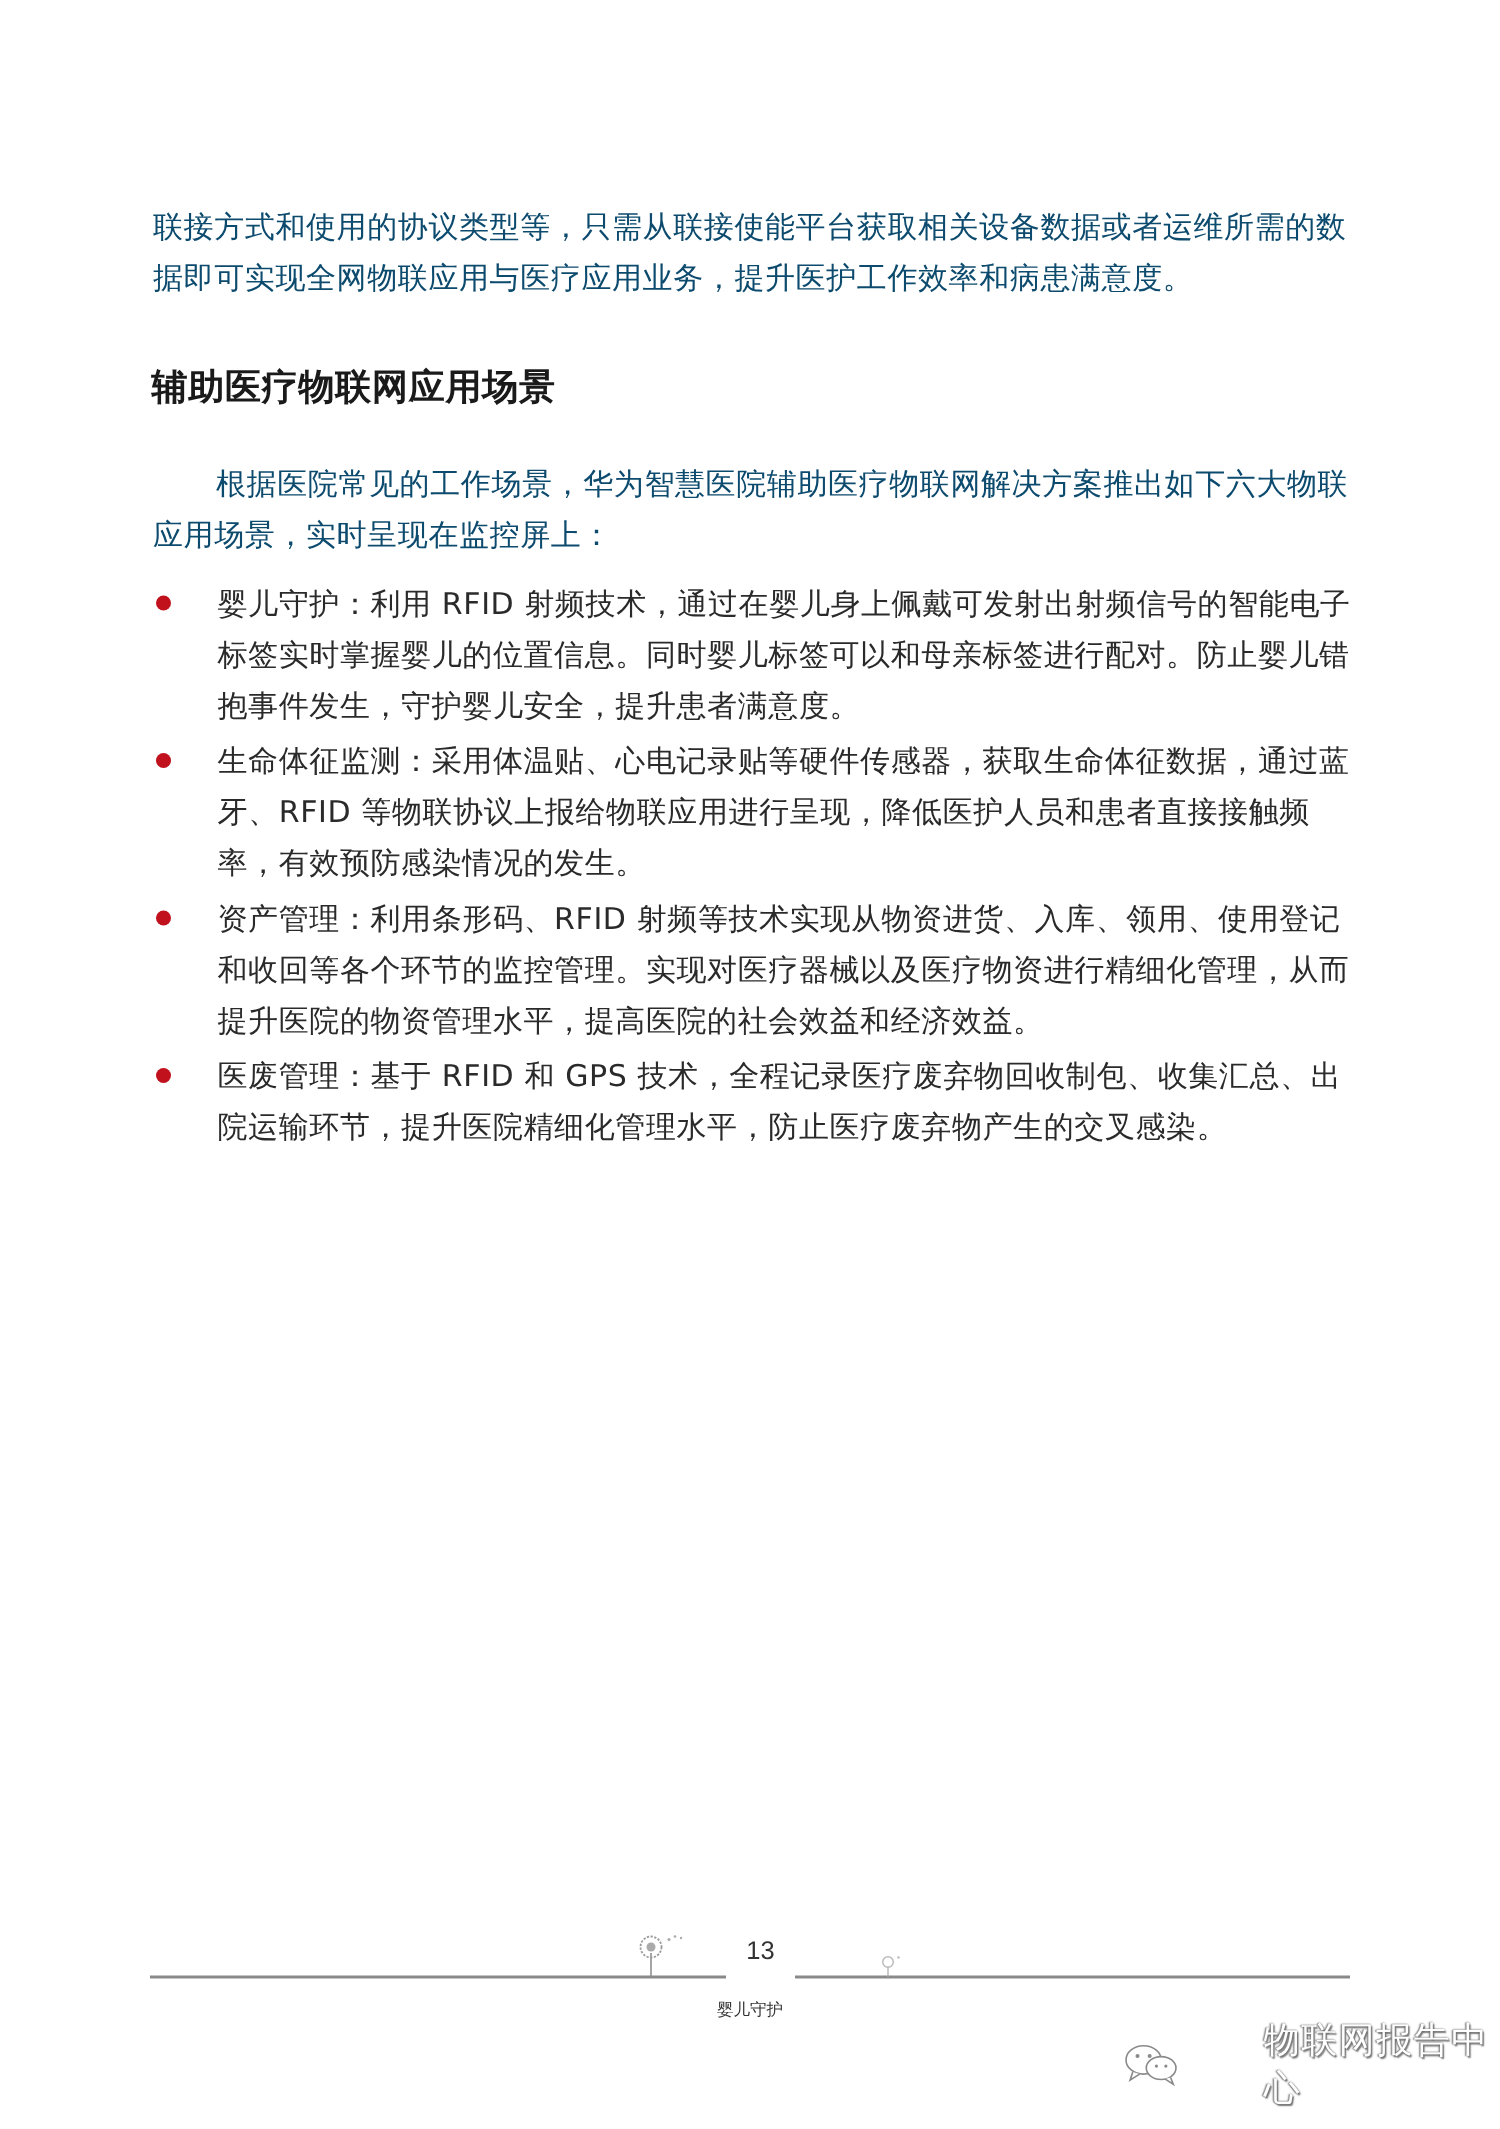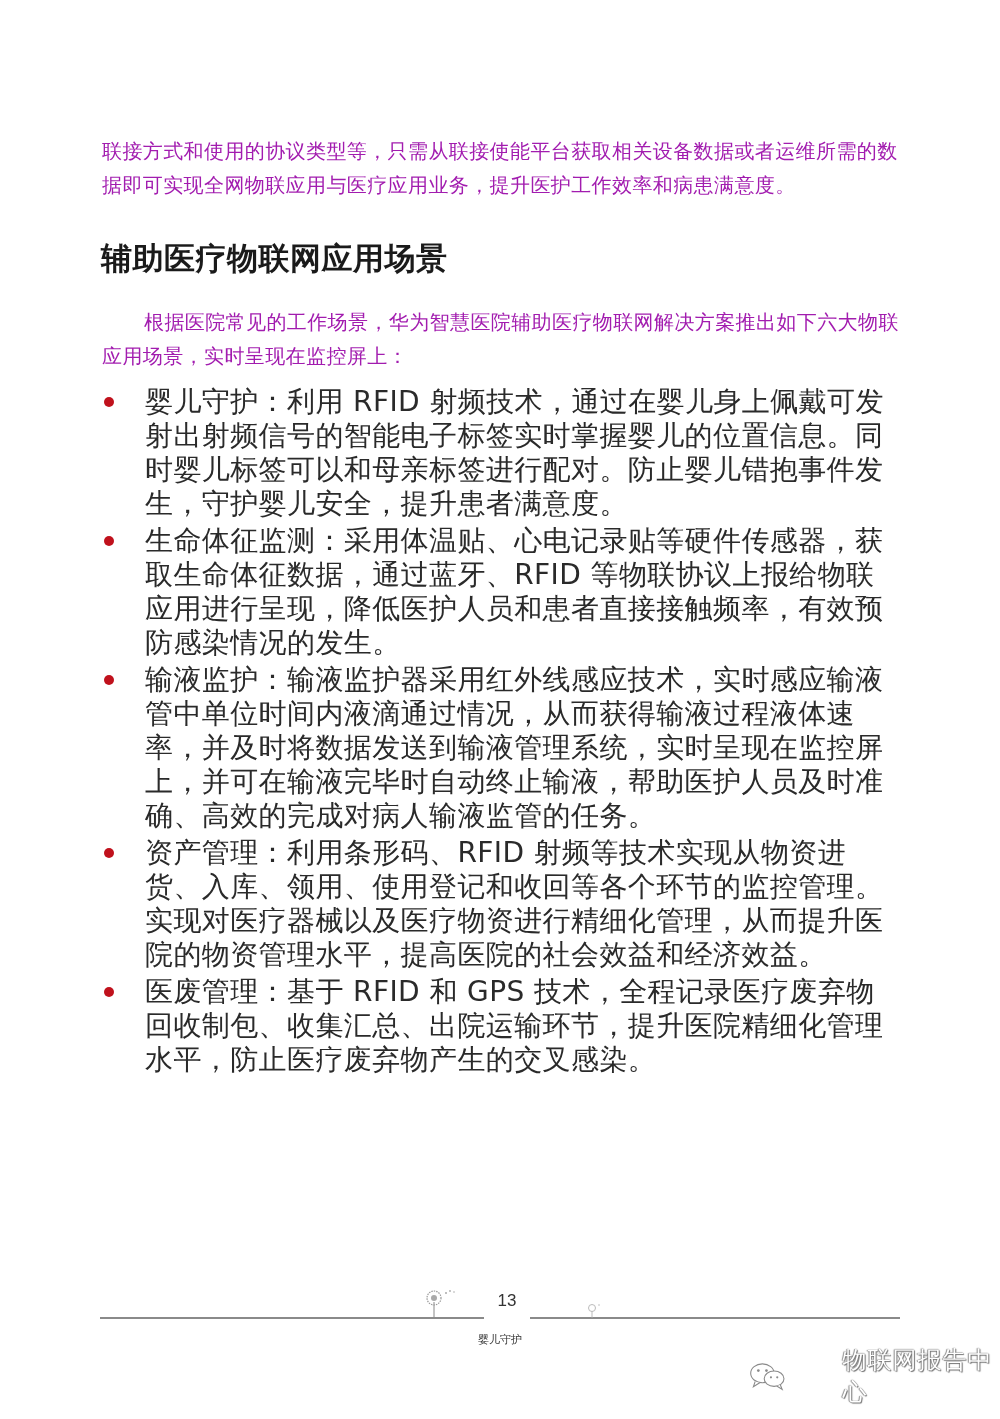--- a/index.html
+++ b/index.html
@@ -21,32 +21,32 @@
       width: 1000px;
       height: 1419px;
     }
     .para {
       position: absolute;
       left: 102px;
       width: 800px;
       font-size: 20px;
       line-height: 34px;
       letter-spacing: 0.4px;
-      color: #a21caf;
+      color: #0c4a6e;
       margin: 0;
     }
     .para-intro {
       top: 134px;
     }
     .section-title {
       position: absolute;
       left: 101px;
       top: 236px;
       margin: 0;
-      font-size: 31px;
+      font-size: 24px;
       font-weight: bold;
       color: #1a1a1a;
       letter-spacing: 0.5px;
       line-height: 44px;
     }
     .para-lead {
       top: 305px;
       text-indent: 42px;
     }
     .bullet-list {
@@ -54,21 +54,21 @@
       left: 102px;
       top: 385px;
       width: 800px;
       margin: 0;
       padding: 0;
       list-style: none;
     }
     .bullet-item {
       position: relative;
       padding-left: 43px;
-      font-size: 28px;
+      font-size: 20px;
       line-height: 34px;
       letter-spacing: 0.4px;
       color: #2a2a2a;
       margin-bottom: 3px;
     }
     .bullet-dot {
       position: absolute;
       left: 2px;
       top: 12px;
       width: 10px;
@@ -141,24 +141,20 @@
   <p class="para para-lead">根据医院常见的工作场景，华为智慧医院辅助医疗物联网解决方案推出如下六大物联应用场景，实时呈现在监控屏上：</p>
 
   <ul class="bullet-list">
     <li class="bullet-item">
       <span class="bullet-dot"></span>
       <span>婴儿守护：利用 RFID 射频技术，通过在婴儿身上佩戴可发射出射频信号的智能电子标签实时掌握婴儿的位置信息。同时婴儿标签可以和母亲标签进行配对。防止婴儿错抱事件发生，守护婴儿安全，提升患者满意度。</span>
     </li>
     <li class="bullet-item">
       <span class="bullet-dot"></span>
       <span>生命体征监测：采用体温贴、心电记录贴等硬件传感器，获取生命体征数据，通过蓝牙、RFID 等物联协议上报给物联应用进行呈现，降低医护人员和患者直接接触频率，有效预防感染情况的发生。</span>
-    </li>
-    <li class="bullet-item">
-      <span class="bullet-dot"></span>
-      <span>输液监护：输液监护器采用红外线感应技术，实时感应输液管中单位时间内液滴通过情况，从而获得输液过程液体速率，并及时将数据发送到输液管理系统，实时呈现在监控屏上，并可在输液完毕时自动终止输液，帮助医护人员及时准确、高效的完成对病人输液监管的任务。</span>
     </li>
     <li class="bullet-item">
       <span class="bullet-dot"></span>
       <span>资产管理：利用条形码、RFID 射频等技术实现从物资进货、入库、领用、使用登记和收回等各个环节的监控管理。实现对医疗器械以及医疗物资进行精细化管理，从而提升医院的物资管理水平，提高医院的社会效益和经济效益。</span>
     </li>
     <li class="bullet-item">
       <span class="bullet-dot"></span>
       <span>医废管理：基于 RFID 和 GPS 技术，全程记录医疗废弃物回收制包、收集汇总、出院运输环节，提升医院精细化管理水平，防止医疗废弃物产生的交叉感染。</span>
     </li>
   </ul>

